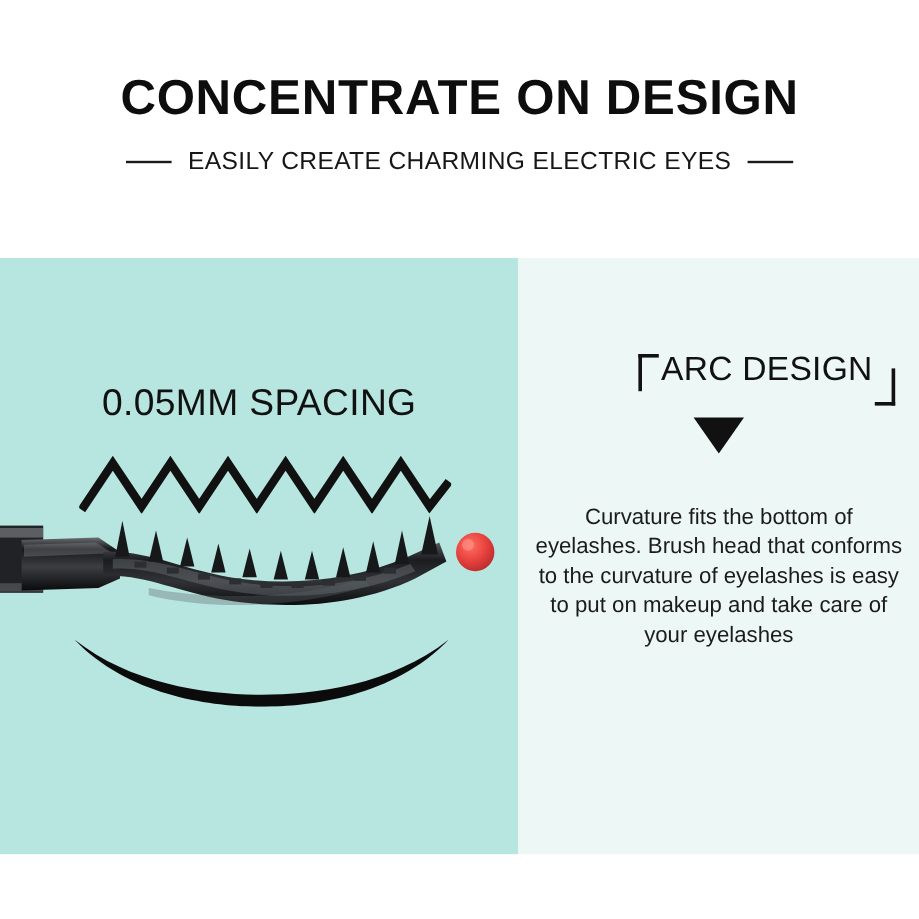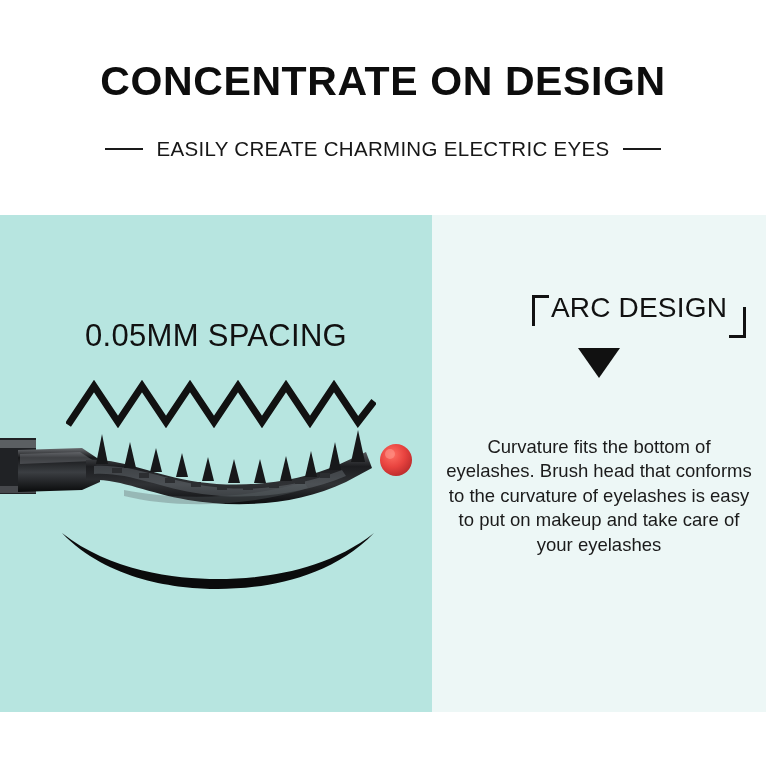--- a/index.html
+++ b/index.html
@@ -33,21 +33,21 @@
     text-align: center;
     font-size: 41px;
     font-weight: bold;
     letter-spacing: 0.6px;
     color: #0d0d0d;
     font-family: "Liberation Sans", sans-serif;
   }
   .subtitle-row {
     position: absolute;
     left: 0;
-    top: 137px;
+    top: 123px;
     width: 766px;
     display: flex;
     align-items: center;
     justify-content: center;
     gap: 14px;
   }
   .sub-dash {
     width: 38px;
     height: 2px;
     background: #1a1a1a;
@@ -170,21 +170,21 @@
     display: block;
     width: 0;
     height: 0;
     border-left: 21px solid transparent;
     border-right: 21px solid transparent;
     border-top: 30px solid #111111;
   }
   .body-copy {
     position: absolute;
     left: 12px;
-    top: 220px;
+    top: 204px;
     width: 310px;
     text-align: center;
     font-size: 18.5px;
     line-height: 1.32;
     color: #1b1b1b;
   }
 
   
   .footer-band {
     position: absolute;

